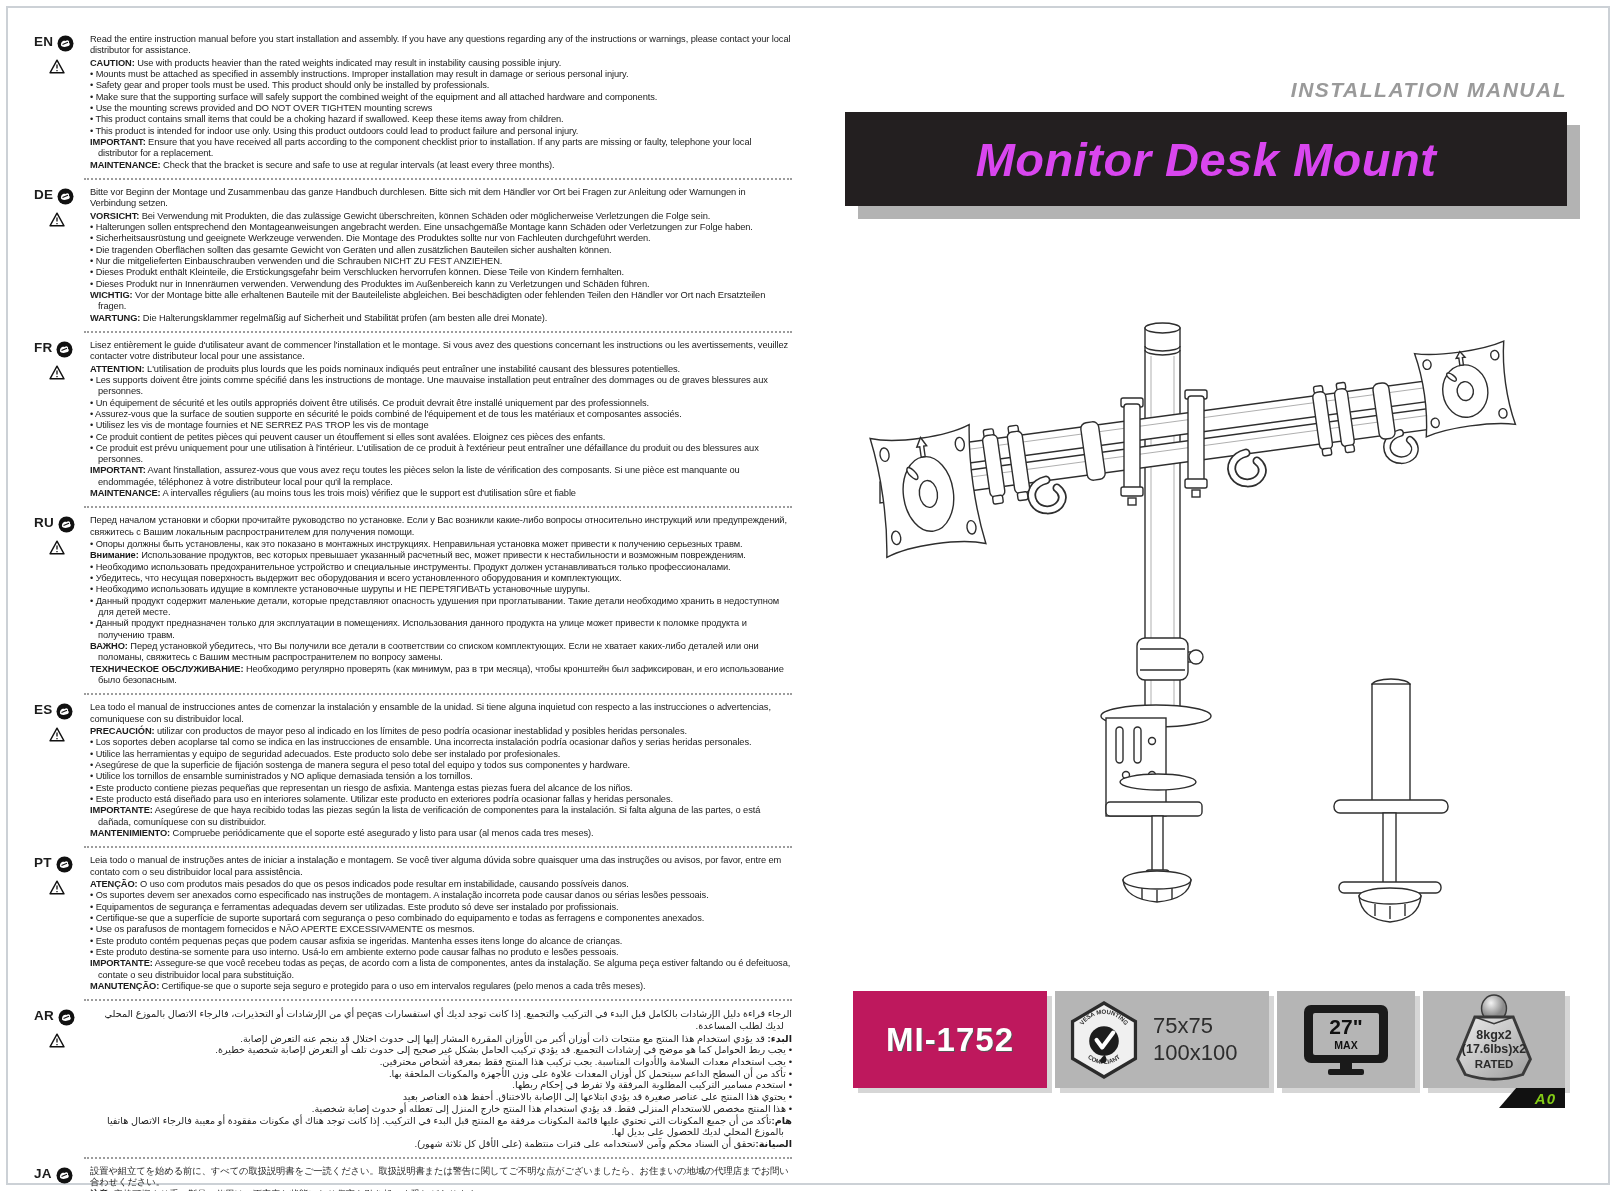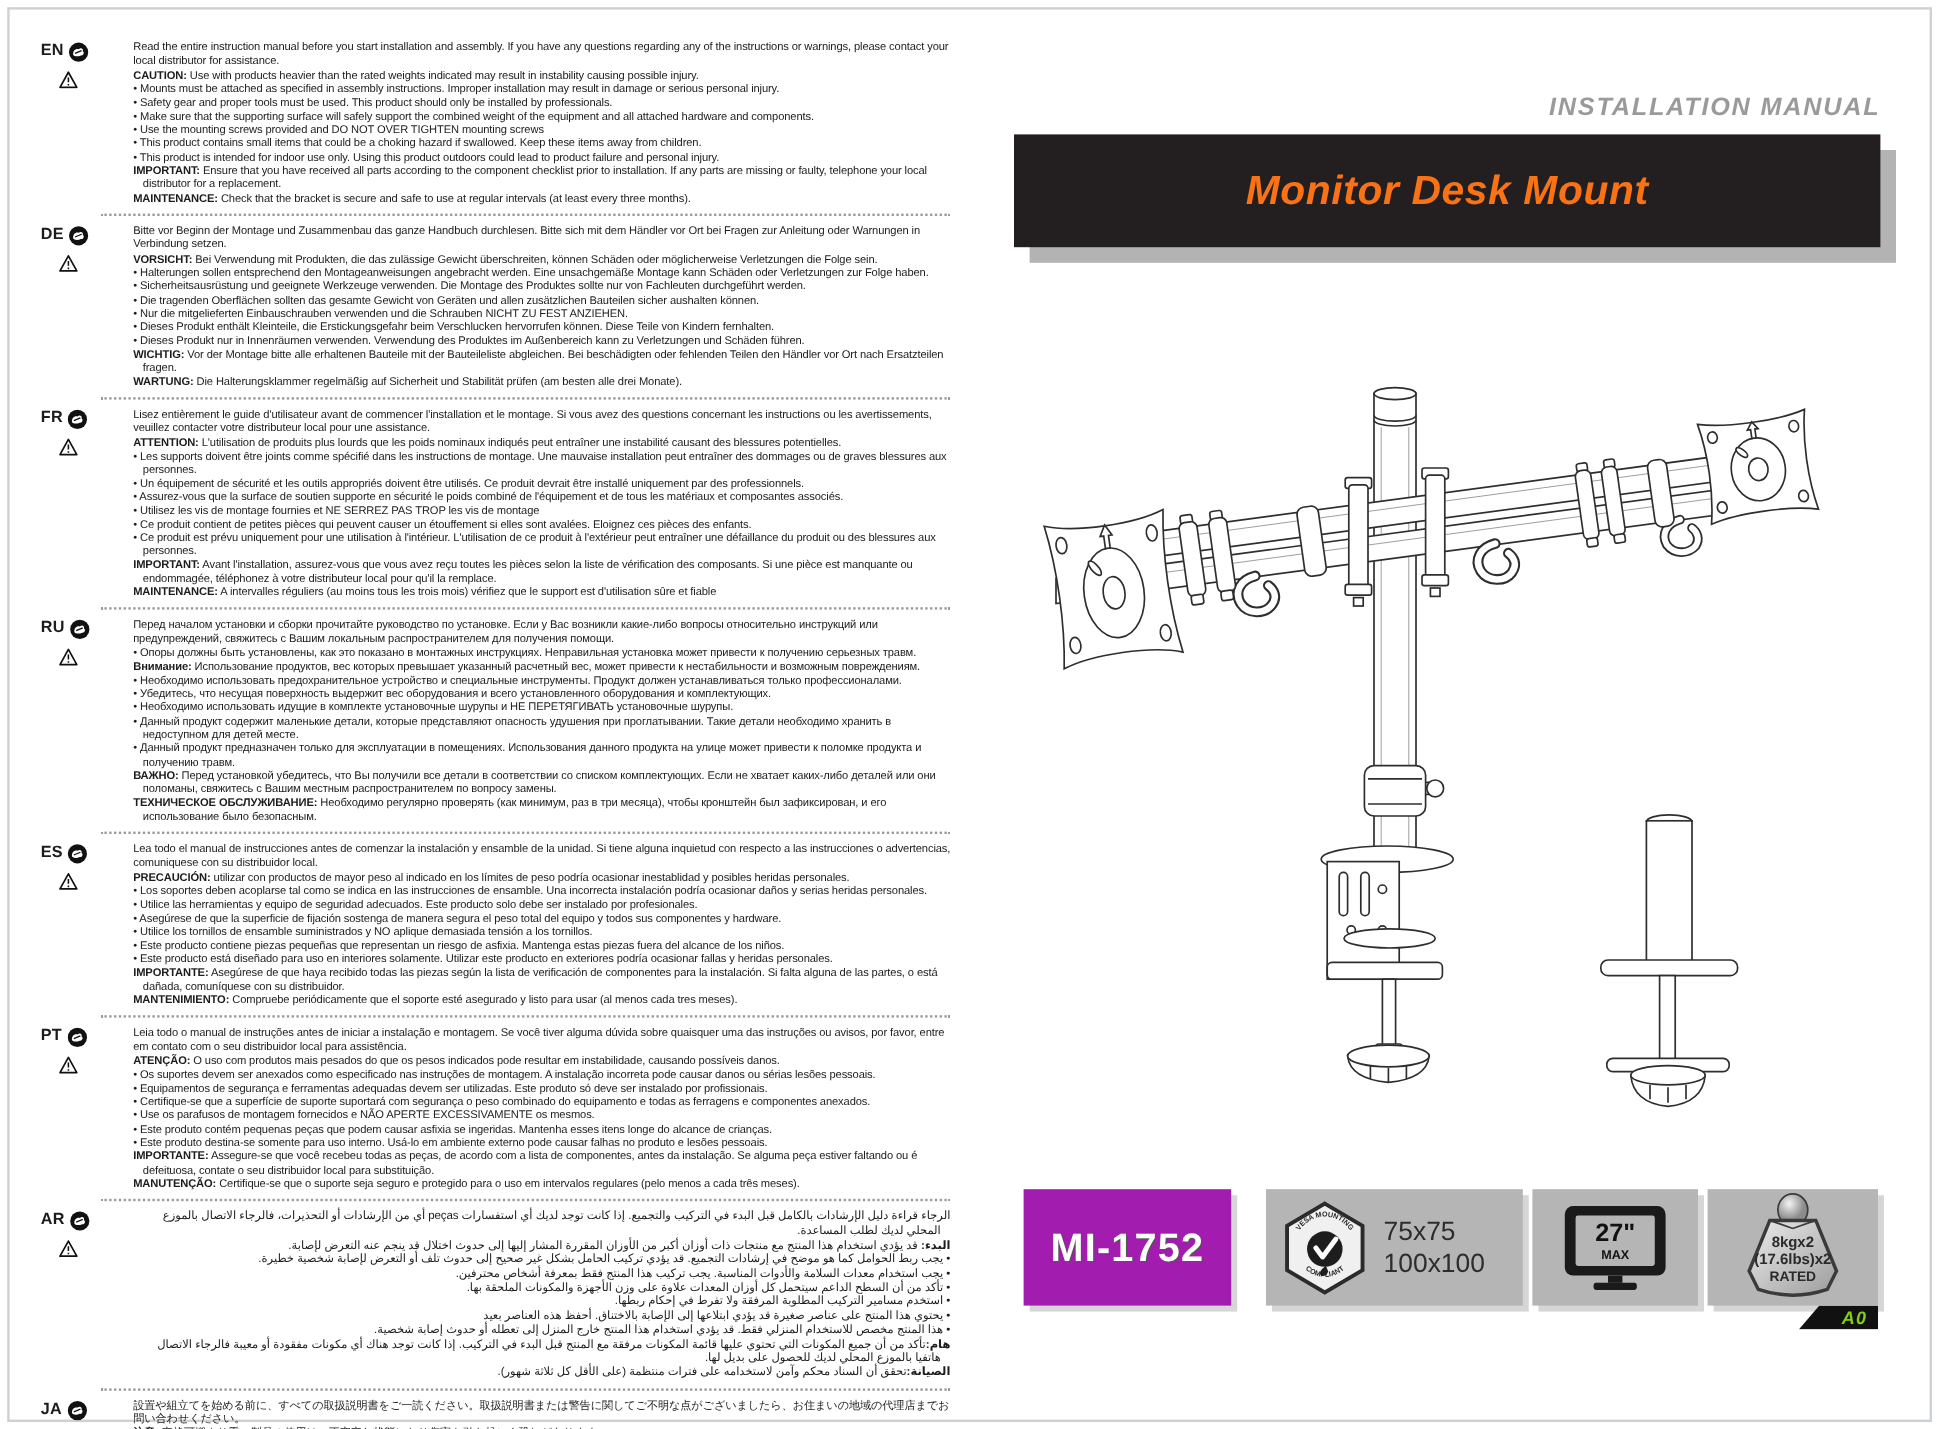--- a/index.html
+++ b/index.html
@@ -8,40 +8,40 @@
   .frame{position:absolute;inset:6px;border:2px solid #ccd1d6;pointer-events:none;}
 
   
   .left-col{position:absolute;left:34px;top:34px;width:758px;}
   .lang-section{display:flex;gap:6px;margin-bottom:2px;}
   .lang-gutter{flex:0 0 50px;}
   .lang-head{display:flex;align-items:flex-start;gap:4px;}
   .lang-code{font-weight:bold;font-size:13.5px;letter-spacing:.2px;}
   .read-icon{display:inline-block;margin-top:1px;}
   .warn-icon{display:block;margin:7px 0 0 15px;}
-  .lang-text{flex:1;font-size:9.3px;line-height:1.22;letter-spacing:-.1px;margin-left:21px;}
+  .lang-text{flex:1;font-size:9.3px;line-height:1.22;letter-spacing:-.1px;}
   .lang-text .line{padding-left:8px;text-indent:-8px;}
   .lang-text .intro{padding-left:0;text-indent:0;margin-bottom:1px;}
   .lang-text b{font-weight:bold;}
   .lang-text.rtl{text-align:right;font-size:9.6px;}
   .lang-text.rtl .line{padding-left:0;padding-right:8px;text-indent:-8px;}
   .rule{border-top:2px dotted #9c9c9c;margin:7px 0 7px 50px;height:0;}
 
   
   .manual-label{position:absolute;left:845px;top:78px;width:722px;text-align:right;
     font-size:21px;font-weight:bold;font-style:italic;color:#9a9a9a;letter-spacing:1.5px;}
   .title-banner{position:absolute;left:845px;top:112px;width:722px;height:94px;
     background:#231f20;box-shadow:13px 13px 0 #b3b3b3;display:flex;align-items:center;justify-content:center;}
-  .title-banner .title{color:#f97316;font-size:34px;font-weight:bold;font-style:italic;letter-spacing:.5px;}
+  .title-banner .title{color:#d946ef;font-size:47px;font-weight:bold;font-style:italic;letter-spacing:.5px;}
 
   .drawing{position:absolute;left:840px;top:286px;width:750px;height:700px;}
 
   
   .spec-box{position:absolute;top:991px;height:97px;background:#b5b5b5;box-shadow:5px 5px 0 rgba(0,0,0,.16);}
-  .model-box{left:853px;width:173px;background:#a21caf;display:flex;align-items:center;justify-content:center;}
+  .model-box{left:853px;width:194px;background:#be185d;display:flex;align-items:center;justify-content:center;}
   .model-box .model{color:#fff;font-size:33px;font-weight:bold;letter-spacing:1px;text-shadow:1px 1px 0 #555;}
   .vesa-box{left:1055px;width:214px;display:flex;align-items:center;gap:12px;padding-left:12px;box-sizing:border-box;}
   .vesa-sizes{font-size:22px;color:#2d2d2d;line-height:1.2;}
   .screen-box{left:1277px;width:138px;display:flex;align-items:center;justify-content:center;}
   .weight-box{left:1423px;width:142px;display:flex;align-items:center;justify-content:center;}
   .a0-badge{position:absolute;left:1499px;top:1088px;width:66px;height:20px;background:#111;
     clip-path:polygon(26% 0,100% 0,100% 100%,0 100%);display:flex;align-items:center;justify-content:flex-end;}
   .a0-badge span{color:#84cc16;font-weight:bold;font-style:italic;font-size:15px;padding-right:9px;letter-spacing:1px;}
 
   svg{display:block;}

